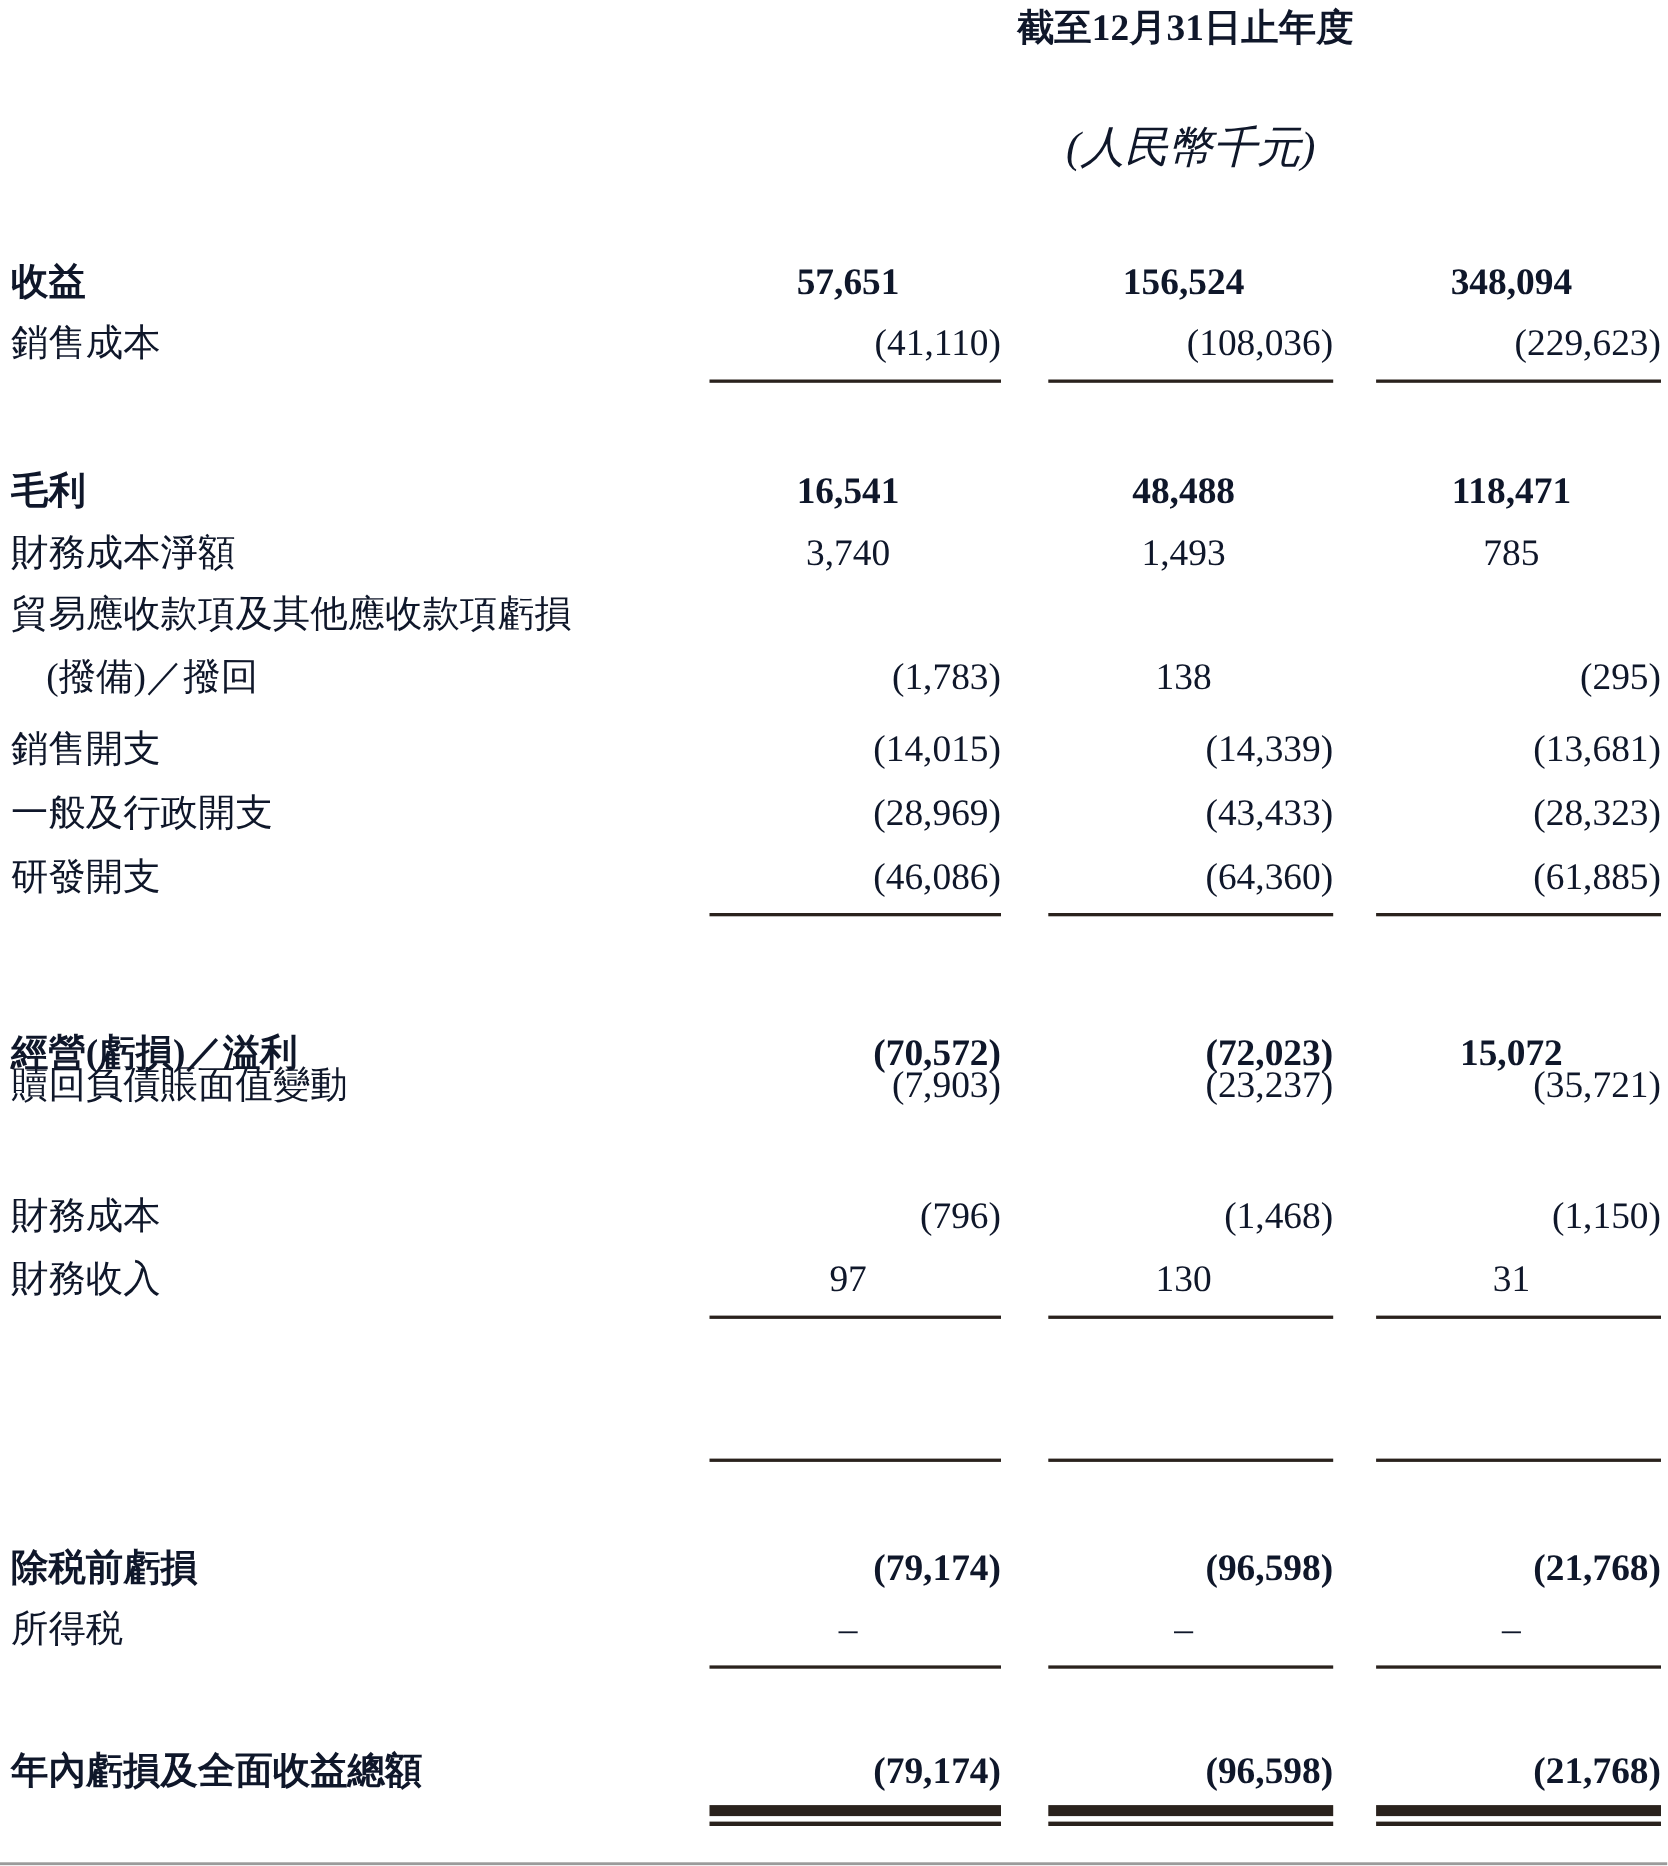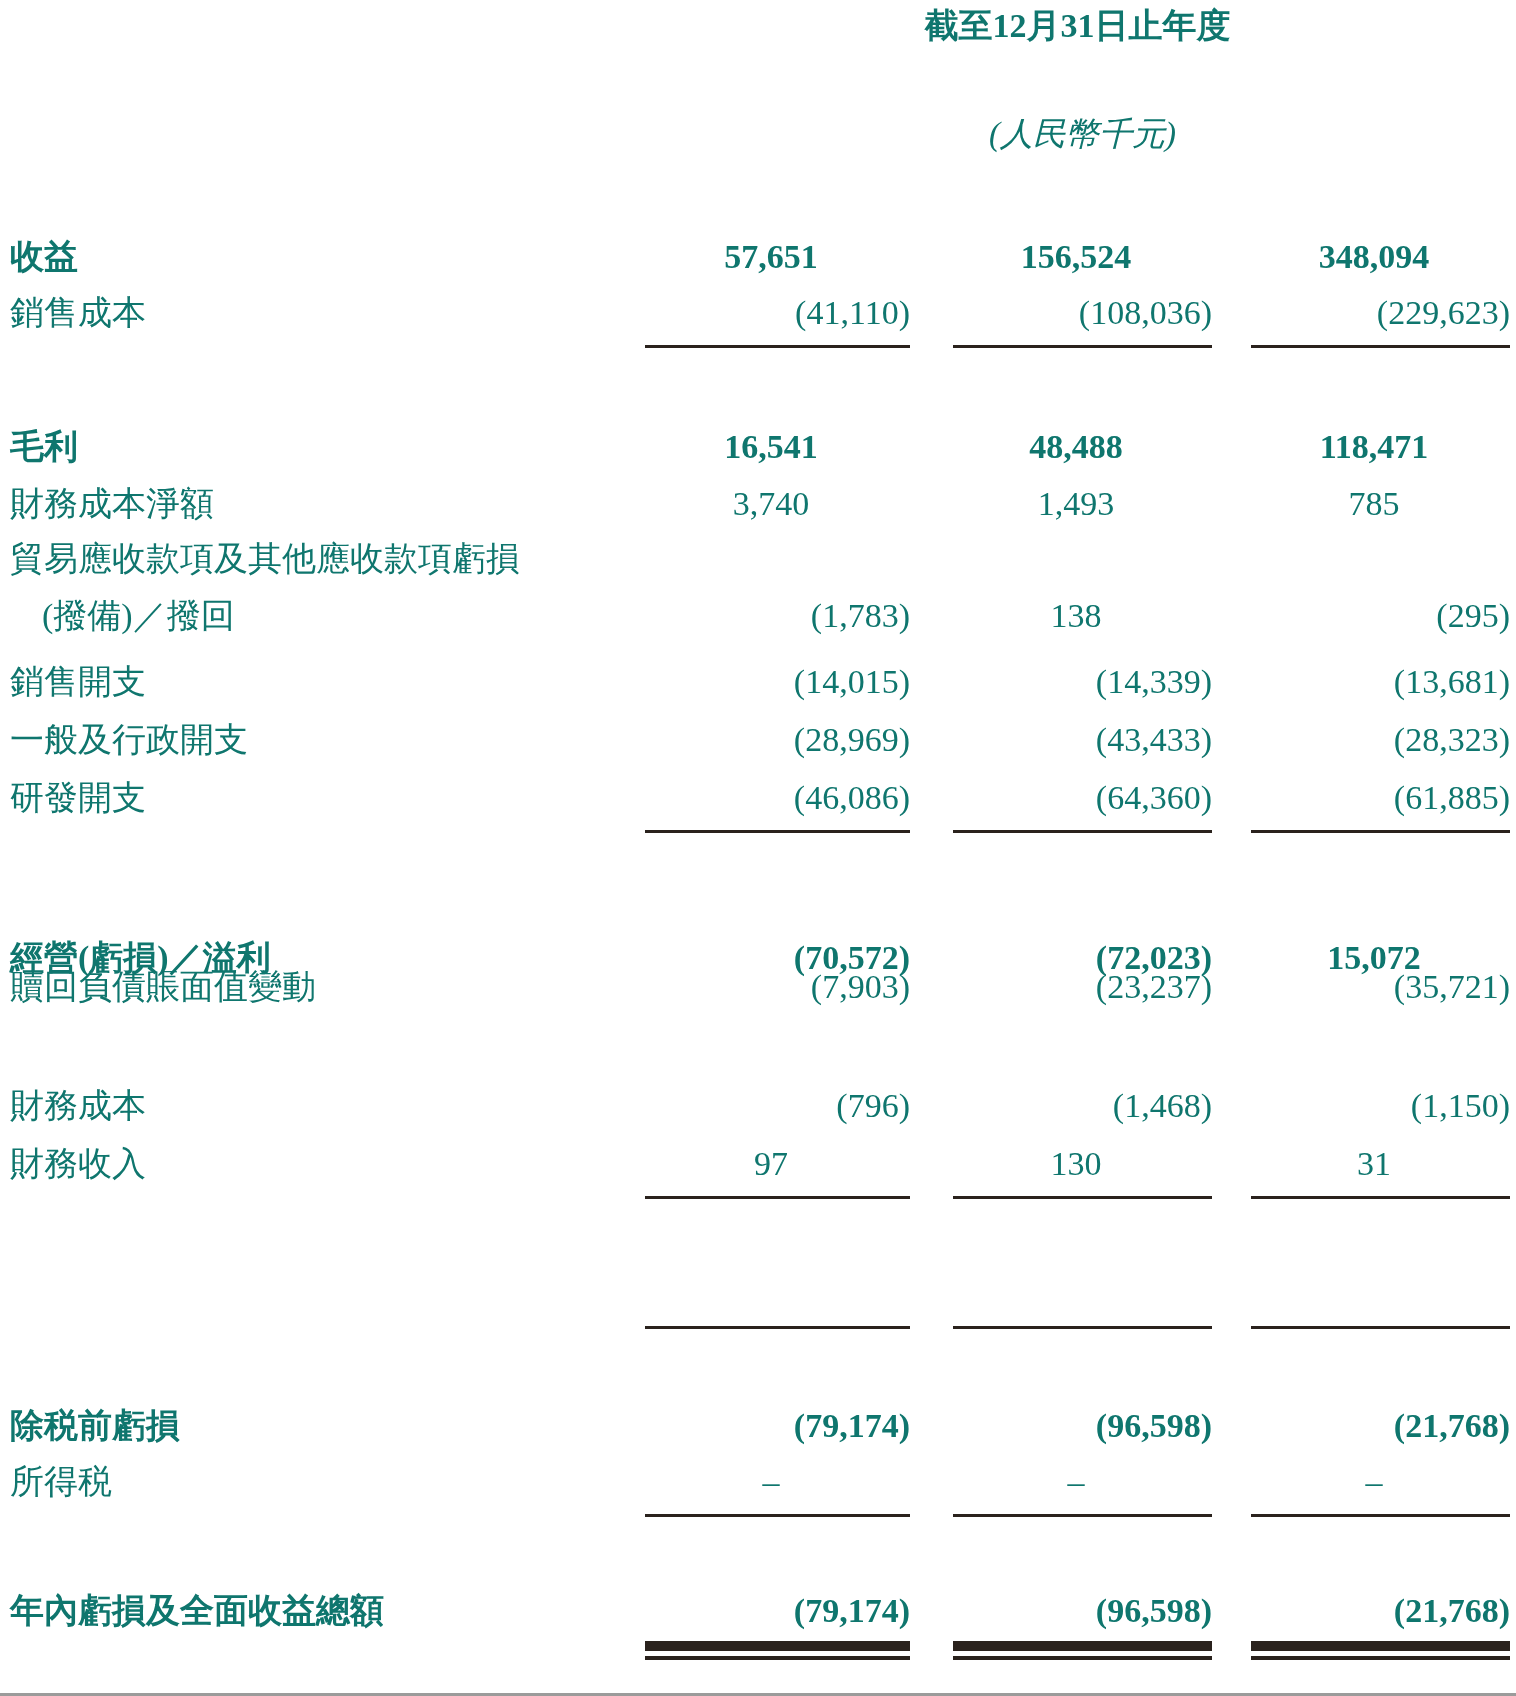--- a/index.html
+++ b/index.html
@@ -1,21 +1,21 @@
 <!DOCTYPE html>
 <html><head>
 <meta charset="utf-8">
 <style>
   html,body{margin:0;padding:0;background:#ffffff;}
   #page{
     position:relative;
     width:1516px;height:1696px;
     background:#ffffff;
     font-family:"Liberation Serif","DejaVu Serif",serif;
-    color:#0f766e;
+    color:#0f172a;
     overflow:hidden;
   }
   .row{position:absolute;left:0;width:1516px;height:44px;line-height:44px;font-size:34px;}
   .lbl{position:absolute;left:10px;top:0;white-space:nowrap;}
   .lbl.ind{left:42px;}
   .cell{position:absolute;top:0;text-align:right;white-space:nowrap;
         font-variant-numeric:lining-nums;}
   .c1{left:645px;width:265px;}
   .c2{left:953px;width:259px;}
   .c3{left:1251px;width:259px;}
@@ -32,21 +32,21 @@
   .bottom-edge{position:absolute;left:0;top:1693px;width:1516px;height:3px;background:#9b9b9b;}
 </style>
 </head>
 <body>
 
 <div id="page">
 
   <div class="row b center" style="top:4px;left:645px;width:865px">截至12月31日止年度</div>
 
 
-  <div class="row it center" style="top:112px;left:953px;width:259px;font-size:33px">(人民幣千元)</div>
+  <div class="row it center" style="top:112px;left:953px;width:259px;font-size:40px">(人民幣千元)</div>
 
   <div class="row" style="top:235px">
     <span class="lbl b">收益</span>
     <span class="cell c1 b pn">57,651</span>
     <span class="cell c2 b pn">156,524</span>
     <span class="cell c3 b pn">348,094</span>
   </div>
 
   <div class="row" style="top:291px">
     <span class="lbl">銷售成本</span>

